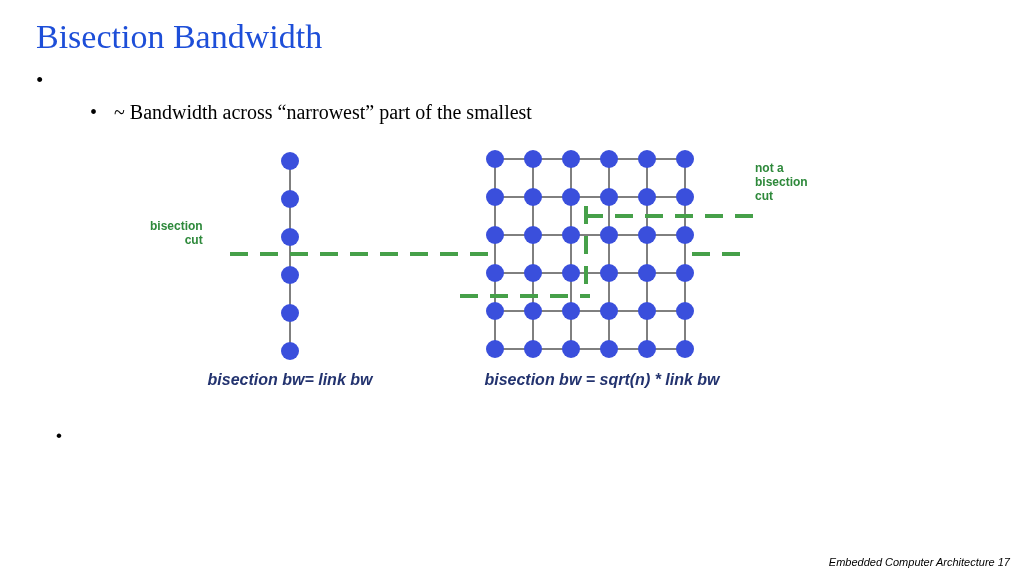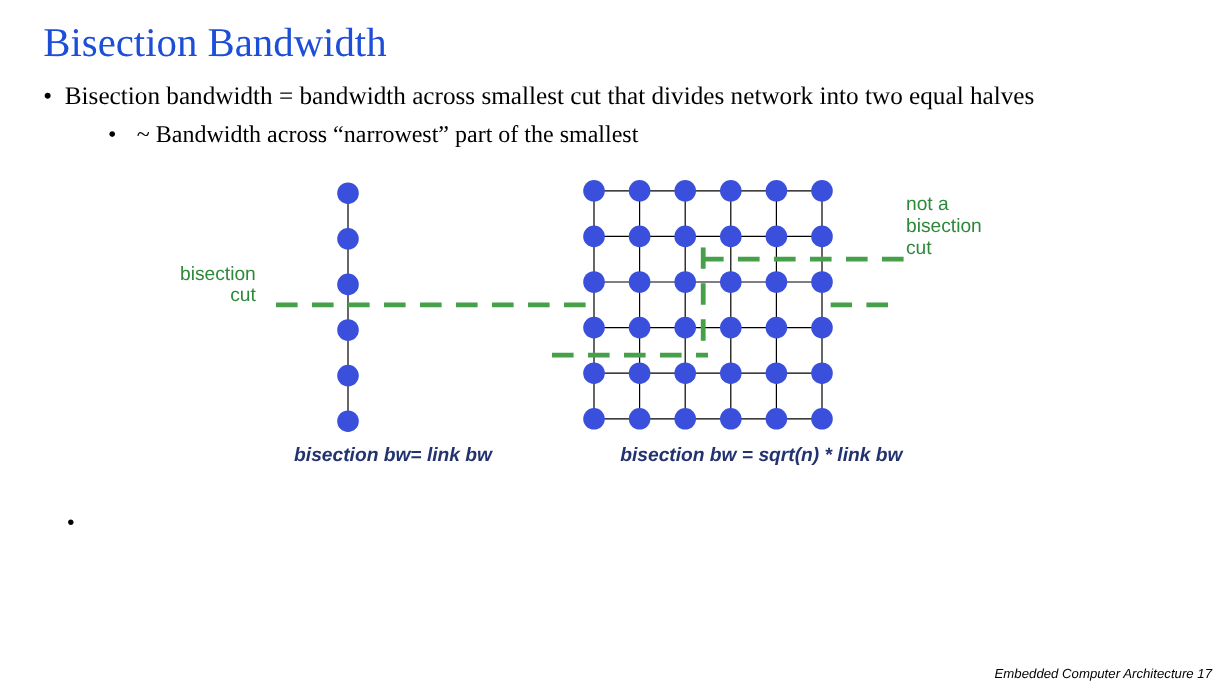--- a/index.html
+++ b/index.html
@@ -53,27 +53,27 @@
     position: relative;
     height: 300px;
   }
   .caption {
     font-family: Arial, sans-serif;
     font-style: italic;
     font-weight: bold;
     color: #23336f;
     font-size: 16px;
     position: absolute;
-    text-align: right;
+    text-align: center;
   }
   .label-green {
     font-family: Arial, sans-serif;
-    font-weight: normal;
+    font-weight: bold;
     color: #2e893b;
-    font-size: 16px;
+    font-size: 12px;
     position: absolute;
     line-height: 1.15;
   }
   .footer {
     position: absolute;
     right: 14px;
     bottom: 8px;
     font-family: Arial, sans-serif;
     font-style: italic;
     font-size: 11px;
@@ -84,21 +84,20 @@
   .link { stroke: #000; stroke-width: 1; }
   .cut  { stroke: #46a049; stroke-width: 4; stroke-dasharray: 18 12; fill: none; }
 </style>
 </head>
 <body>
 
 <div class="title">Bisection Bandwidth</div>
 
 <div class="bullet-l1">
   <span class="dot">•</span>
-  <span>Bisection bandwidth =  bandwidth across smallest cut that divides network into two equal halves</span>
 </div>
 <div class="bullet-l2">
   <span class="dot">•</span>
   <span>~ Bandwidth across “narrowest” part of the smallest</span>
 </div>
 
 <div class="diagram-row">
 
   <svg style="left:270px; top:20px;" width="40" height="220">
     <line class="link" x1="20" y1="15" x2="20" y2="205"></line>

